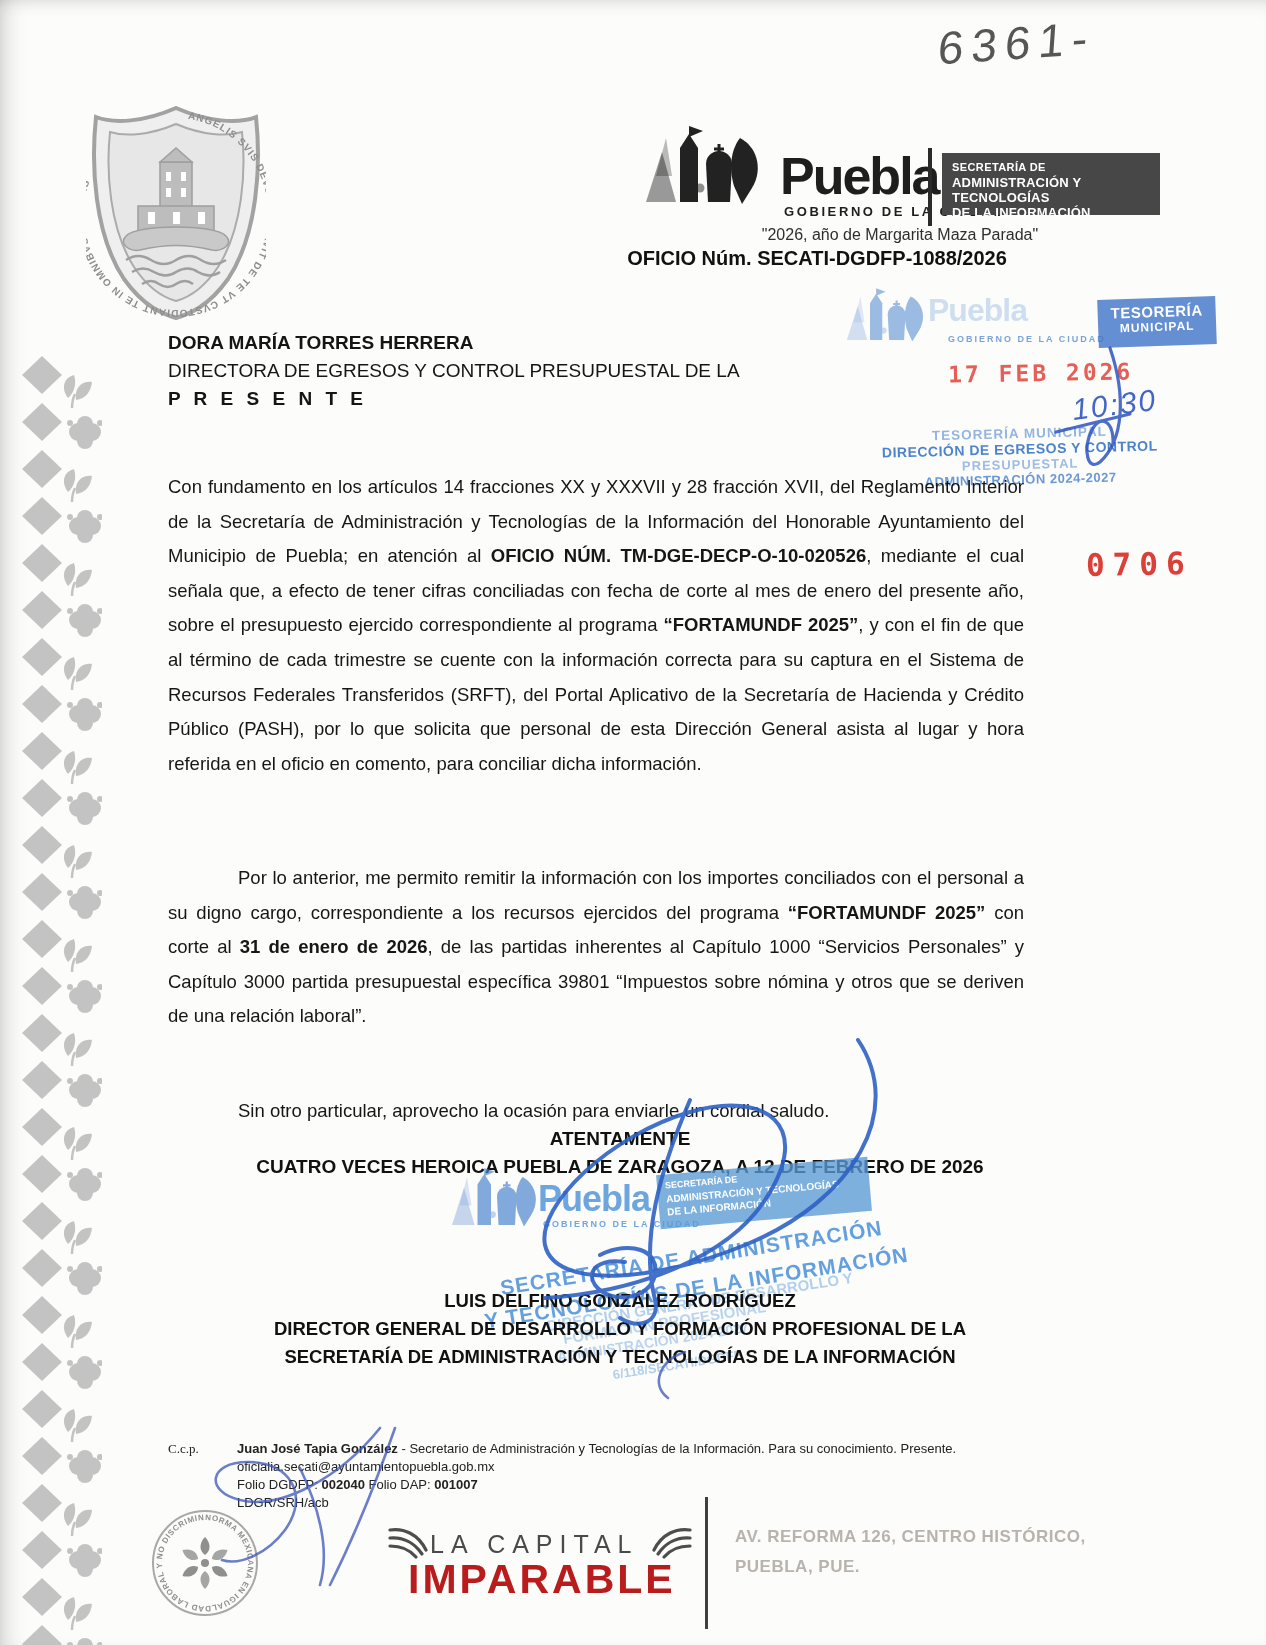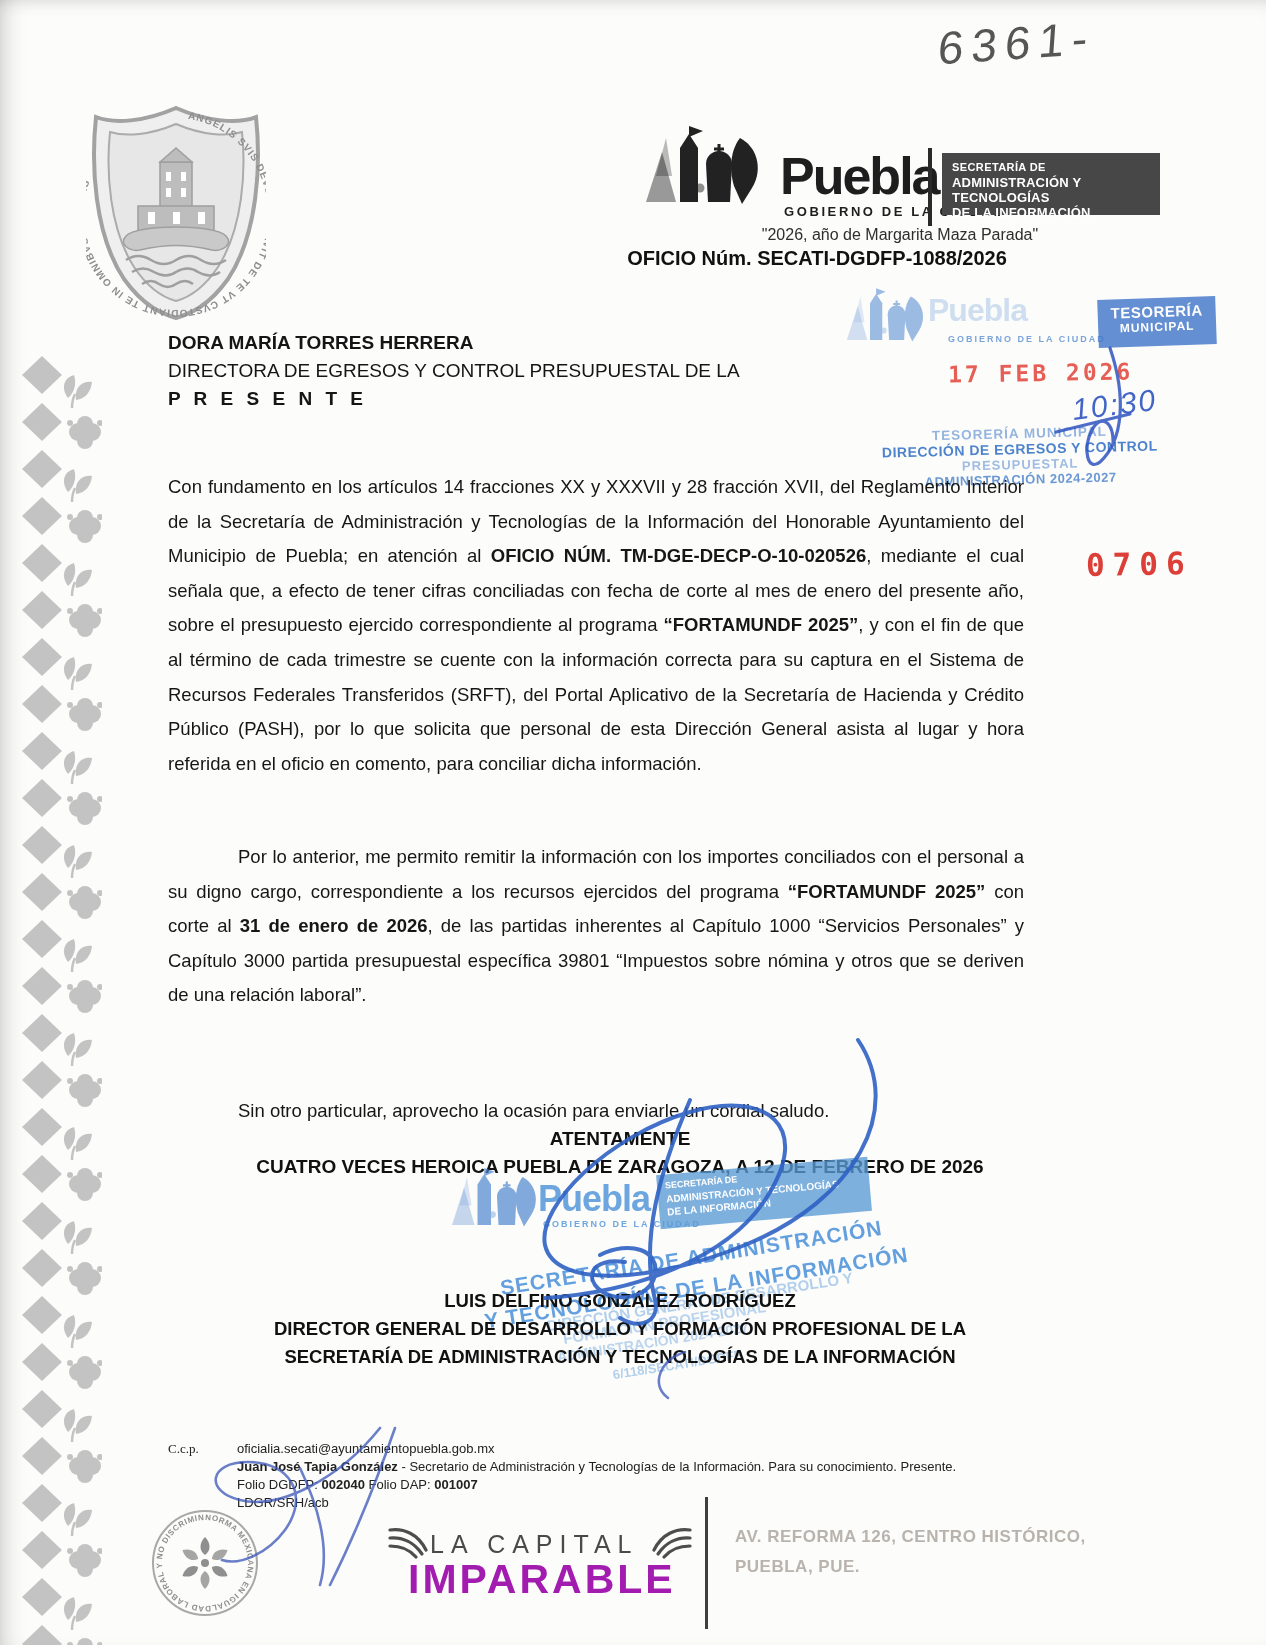--- a/index.html
+++ b/index.html
@@ -39,21 +39,21 @@
   .rcv-l3{font-size:13px;opacity:.45;letter-spacing:1px;}
   .rcv-l4{font-size:13px;opacity:.7;letter-spacing:.5px;}
   .red-folio{left:1086px;top:546px;font-family:"DejaVu Sans Mono",monospace;font-size:31px;font-weight:bold;
     letter-spacing:8px;color:#d8251c;opacity:.88;transform:rotate(-1deg);}
   
   .recipient{left:168px;top:329px;font-size:19px;line-height:28px;color:#151515;}
   .presente{letter-spacing:4px;font-weight:bold;}
   
   .para{left:168px;width:856px;font-size:18.5px;line-height:34.6px;text-align:justify;color:#161616;}
   .p1{top:470px;}
-  .p2{top:840px;text-indent:70px;}
+  .p2{top:861px;text-indent:70px;}
   .p3{top:1094px;text-indent:70px;text-align:left;}
   .center-block{left:140px;width:960px;text-align:center;font-weight:bold;color:#111;}
   .atenta{top:1128px;font-size:19px;}
   .placedate{top:1156px;font-size:19px;}
   .signer-line{font-size:18.5px;z-index:6;text-align:center;}
   .sn1{top:1290px;}
   .sn2{top:1318px;}
   .sn3{top:1346px;}
   
   .sig-brand{left:538px;top:1178px;font-size:36px;font-weight:bold;letter-spacing:-1px;color:#4a90d9;opacity:.8;z-index:2;}
@@ -70,21 +70,21 @@
   .f2{left:562px;top:1314px;font-size:15px;opacity:.45;}
   .f3{left:556px;top:1334px;font-size:14px;opacity:.45;}
   .f4{left:612px;top:1357px;font-size:13px;opacity:.5;}
   
   .ccp{left:168px;top:1440px;font-size:13px;line-height:18px;color:#222;z-index:6;}
   .ccp-row{display:flex;}
   .ccp-label{width:69px;font-family:Liberation Serif, serif;}
   .ccp-body{width:880px;}
   
   .cap-top{left:430px;top:1530px;font-size:25px;font-weight:normal;letter-spacing:7px;color:#4a4a4a;z-index:5;}
-  .cap-bottom{left:408px;top:1556px;font-size:41px;font-weight:bold;letter-spacing:3px;color:#a21caf;z-index:5;}
+  .cap-bottom{left:408px;top:1556px;font-size:41px;font-weight:bold;letter-spacing:3px;color:#b91c1c;z-index:5;}
   .foot-divider{left:705px;top:1497px;width:3px;height:132px;background:#3f3f3f;}
   .addr{left:735px;font-size:17px;font-weight:bold;color:#b9b3ad;letter-spacing:.5px;}
   .addr1{top:1527px;} .addr2{top:1557px;}
   svg{display:block;}
   .nopointer{pointer-events:none;}
 </style>
 </head>
 <body>
 
 <div class="page">
@@ -263,22 +263,22 @@
       <path d="M395,1428 C370,1500 345,1555 330,1585"></path>
       <path d="M300,1468 C320,1510 330,1550 320,1585"></path>
       <path d="M685,1352 C660,1360 650,1385 668,1398"></path>
     </g>
   </svg>
 
   <div class="abs ccp">
     <div class="ccp-row">
       <div class="ccp-label">C.c.p.</div>
       <div class="ccp-body">
+        <div><span class="b">Juan José Tapia González</span><span> - Secretario de Administración y Tecnologías de la Información. Para su conocimiento. Presente.</span></div>
         <div>oficialia.secati@ayuntamientopuebla.gob.mx</div>
-        <div><span class="b">Juan José Tapia González</span><span> - Secretario de Administración y Tecnologías de la Información. Para su conocimiento. Presente.</span></div>
         <div><span>Folio DGDFP: </span><span class="b">002040</span><span> Folio DAP: </span><span class="b">001007</span></div>
         <div>LDGR/SRH/acb</div>
       </div>
     </div>
   </div>
 
   <svg class="abs" style="left:148px;top:1506px;" width="114" height="114" viewBox="0 0 114 114">
     <circle cx="57" cy="57" r="52" fill="none" stroke="#a8a8a8" stroke-width="2"></circle>
     <defs>
         <path id="sealring" d="M57,14 a43,43 0 1 1 -0.01,0 Z"></path>

